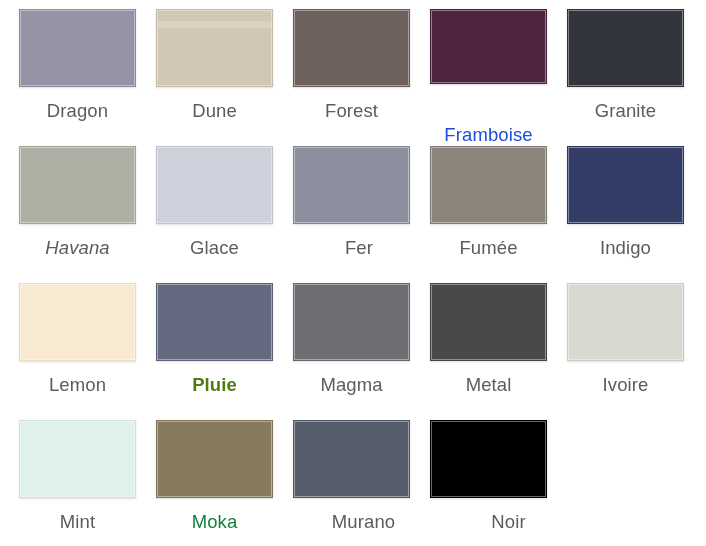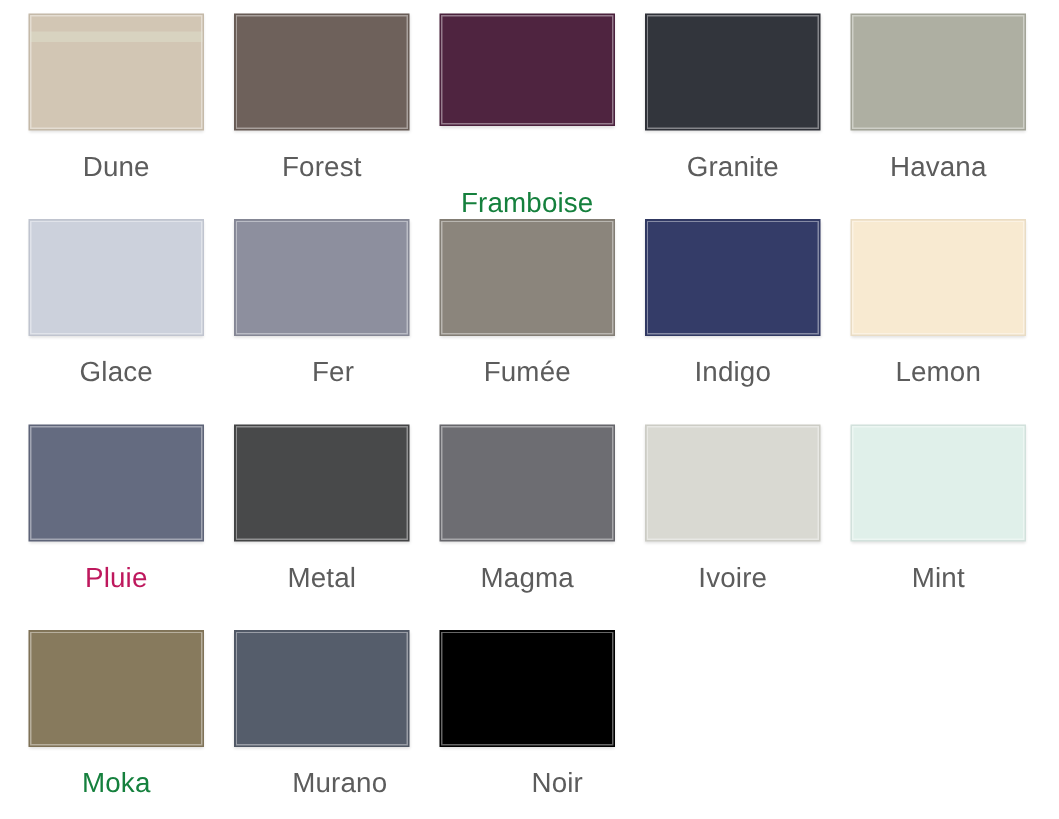--- a/index.html
+++ b/index.html
@@ -59,40 +59,44 @@
     text-align: center;
     letter-spacing: 0.1px;
     white-space: nowrap;
   }
 </style>
 </head>
 <body style="background: rgb(255, 255, 255);">
 
 <div id="swatch-grid">
     <div class="swatch-cell">
+      <div class="swatch-chip" style="background: rgb(148, 148, 166);"></div>
+      <div class="swatch-label" style="color: rgb(92, 92, 92);">Dragon</div>
+    </div>
+    <div class="swatch-cell">
       <div class="swatch-chip" style="background: rgb(210, 198, 180);">
         <div class="band"></div>
       </div>
       <div class="swatch-label" style="color: rgb(92, 92, 92);">Dune</div>
     </div>
     <div class="swatch-cell">
       <div class="swatch-chip" style="background: rgb(110, 97, 91);"></div>
       <div class="swatch-label" style="color: rgb(92, 92, 92);">Forest</div>
     </div>
     <div class="swatch-cell">
       <div class="swatch-chip" style="background: rgb(79, 36, 64);"></div>
-      <div class="swatch-label" style="color: #15803d; margin-top: 40px;">Framboise</div>
+      <div class="swatch-label" style="color: #1d4ed8; margin-top: 40px;">Framboise</div>
     </div>
     <div class="swatch-cell">
       <div class="swatch-chip" style="background: rgb(50, 53, 60);"></div>
       <div class="swatch-label" style="color: rgb(92, 92, 92);">Granite</div>
     </div>
     <div class="swatch-cell">
       <div class="swatch-chip" style="background: rgb(174, 175, 162);"></div>
-      <div class="swatch-label" style="color: rgb(92, 92, 92);">Havana</div>
+      <div class="swatch-label" style="color: rgb(92, 92, 92); font-style: italic;">Havana</div>
     </div>
     <div class="swatch-cell">
       <div class="swatch-chip" style="background: rgb(204, 209, 220);"></div>
       <div class="swatch-label" style="color: rgb(92, 92, 92);">Glace</div>
     </div>
     <div class="swatch-cell">
       <div class="swatch-chip" style="background: rgb(141, 143, 158);"></div>
       <div class="swatch-label" style="color: rgb(92, 92, 92); margin-left: 15px;">Fer</div>
     </div>
     <div class="swatch-cell">
@@ -102,29 +106,29 @@
     <div class="swatch-cell">
       <div class="swatch-chip" style="background: rgb(52, 60, 104);"></div>
       <div class="swatch-label" style="color: rgb(92, 92, 92);">Indigo</div>
     </div>
     <div class="swatch-cell">
       <div class="swatch-chip" style="background: rgb(248, 234, 209);"></div>
       <div class="swatch-label" style="color: rgb(92, 92, 92);">Lemon</div>
     </div>
     <div class="swatch-cell">
       <div class="swatch-chip" style="background: rgb(100, 107, 128);"></div>
-      <div class="swatch-label" style="color: #be185d;">Pluie</div>
+      <div class="swatch-label" style="color: #4d7c0f; font-weight: bold;">Pluie</div>
+    </div>
+    <div class="swatch-cell">
+      <div class="swatch-chip" style="background: rgb(109, 109, 114);"></div>
+      <div class="swatch-label" style="color: rgb(92, 92, 92);">Magma</div>
     </div>
     <div class="swatch-cell">
       <div class="swatch-chip" style="background: rgb(72, 73, 74);"></div>
       <div class="swatch-label" style="color: rgb(92, 92, 92);">Metal</div>
-    </div>
-    <div class="swatch-cell">
-      <div class="swatch-chip" style="background: rgb(109, 109, 114);"></div>
-      <div class="swatch-label" style="color: rgb(92, 92, 92);">Magma</div>
     </div>
     <div class="swatch-cell">
       <div class="swatch-chip" style="background: rgb(217, 217, 210);"></div>
       <div class="swatch-label" style="color: rgb(92, 92, 92);">Ivoire</div>
     </div>
     <div class="swatch-cell">
       <div class="swatch-chip" style="background: rgb(224, 240, 234);"></div>
       <div class="swatch-label" style="color: rgb(92, 92, 92);">Mint</div>
     </div>
     <div class="swatch-cell">

